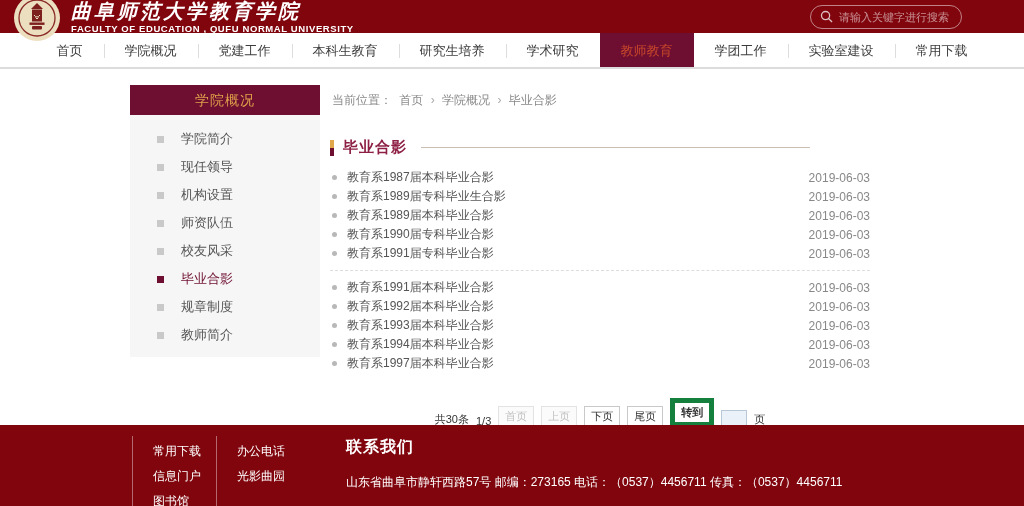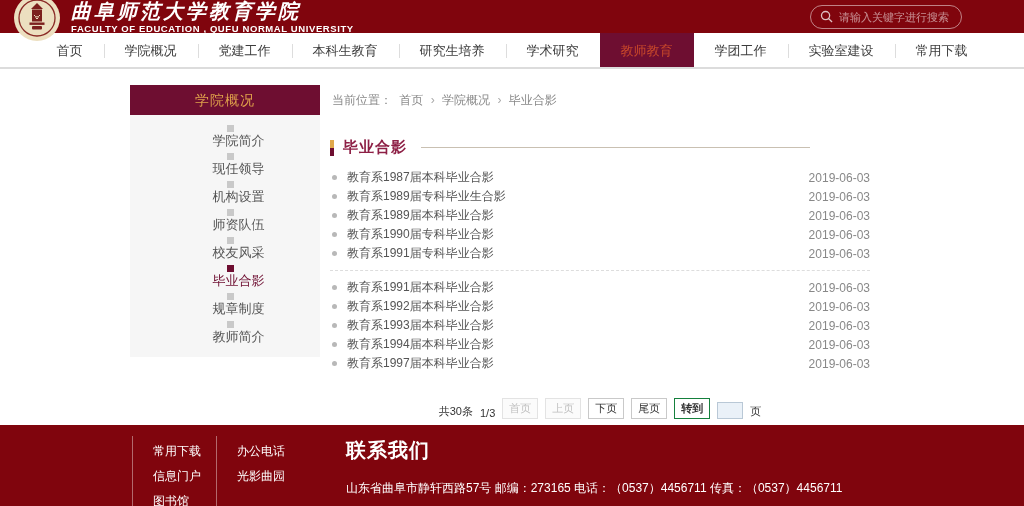--- a/index.html
+++ b/index.html
@@ -28,21 +28,21 @@
   .nav-item.active { background:#6e0e31; color:#c7472a; }
   .nav-item.active::before, .nav-item.active + .nav-item::before { display:none; }
 
   
   .content { display:flex; margin:16px 0 0 130px; width:740px; align-items:flex-start; }
 
   .sidebar { width:190px; flex:none; }
   .side-title { height:30px; background:#6e0e31; color:#dfa04b; font-size:14px; letter-spacing:1px;
     text-align:center; line-height:30px; }
   .side-list { background:#f6f6f6; padding:10px 0 8px; }
-  .side-item { height:28px; display:flex; align-items:center; padding-left:27px; font-size:13px; color:#555; cursor:pointer;flex-direction:column; }
+  .side-item { height:28px; display:flex; align-items:center; padding-left:27px; font-size:13px; color:#555; cursor:pointer; }
   .side-item .bullet { width:7px; height:7px; background:#c9c9c9; margin-right:17px; flex:none; }
   .side-item.active { color:#6e0e31; }
   .side-item.active .bullet { background:#6e0e31; }
 
   .main { flex:1; margin-left:10px; min-width:0; }
   .breadcrumb { font-size:12px; color:#898989; padding:7px 0 0 2px; }
   .breadcrumb span { margin-right:4px; }
   .crumb-sep { color:#aaa; }
 
   .section-head { margin-top:29px; display:flex; align-items:center; }
@@ -56,32 +56,32 @@
   .row-title { color:#555; flex:1; white-space:nowrap; overflow:hidden; }
   .row-date { color:#888; flex:none; }
   .group-divider { border-top:1px dashed #ddd; margin:7px 0; }
 
   
   .pagination { margin-top:25px; display:flex; justify-content:center; align-items:flex-end; gap:7px;
     font-size:11px; color:#333; }
   .pg-total, .pg-ind { color:#333; }
   .pg-btn { border:1px solid #c9c9c9; background:#fff; padding:2px 6px; font-size:11px; color:#333; cursor:pointer; }
   .pg-btn.disabled { color:#c0c0c0; border-color:#e3e3e3; background:#fbfbfb; cursor:default; }
-  .pg-goto { border:1px solid #15803d; padding:2px 6px; font-weight:bold; cursor:pointer; }
+  .pg-goto { border:5px solid #15803d; padding:2px 6px; font-weight:bold; cursor:pointer; }
   .pg-input { width:26px; height:17px; border:1px solid #b9c8d6; background:#eaf1f8; font-size:11px; text-align:center; }
 
   
   .footer { position:absolute; left:0; right:0; top:425px; height:81px; background:#80050d; color:#fff; }
   .footer-inner { display:flex; padding:11px 0 0 132px; }
   .f-col { border-left:1px solid rgba(255,255,255,.4); padding:3px 0 0 20px; }
   .f-col-1 { width:84px; }
   .f-col-2 { width:107px; }
   .f-link { font-size:12px; color:#fff; line-height:25px; cursor:pointer; white-space:nowrap; }
   .contact { margin-left:23px; }
-  .contact-title { font-size:20px; font-weight:bold; letter-spacing:1px; margin-top:1px; }
+  .contact-title { font-size:16px; font-weight:bold; letter-spacing:1px; margin-top:1px; }
   .contact-addr { font-size:12px; margin-top:16px; white-space:nowrap; }
 </style>
 </head>
 <body>
 
 <div class="page">
 
   <div class="header">
     <div class="logo">
       <svg width="48" height="48" viewBox="0 0 48 48">

